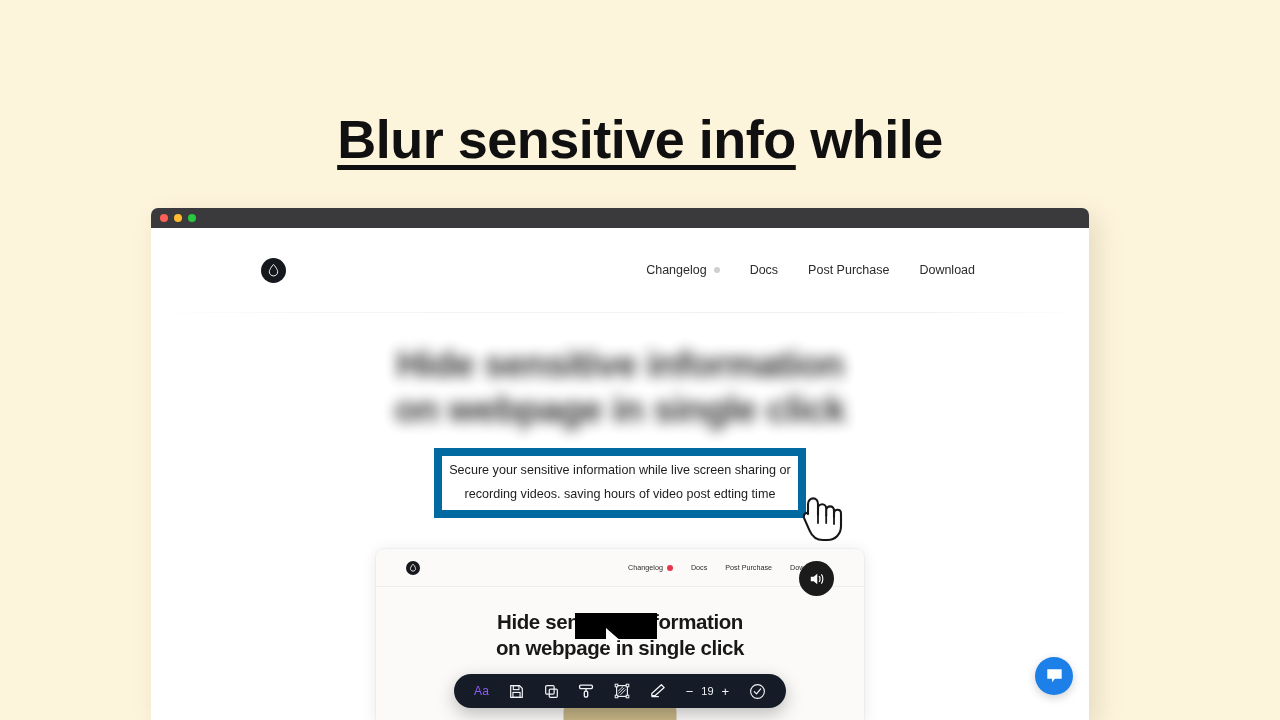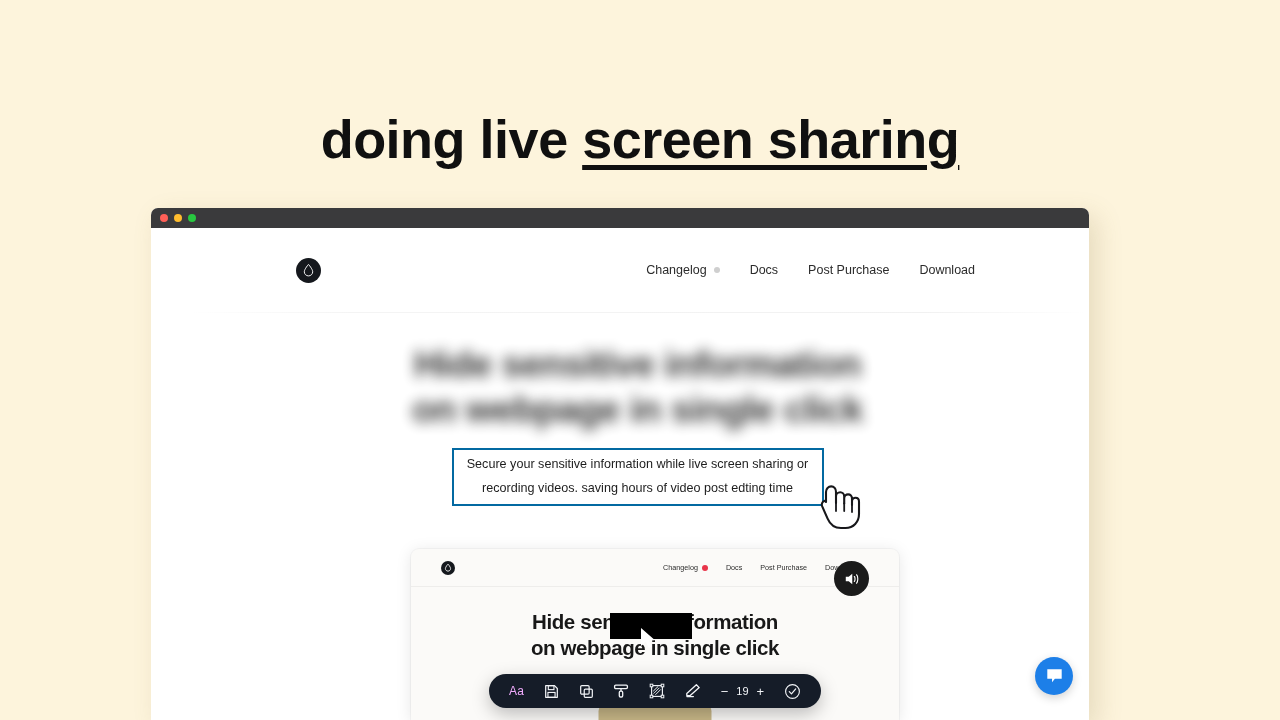--- a/index.html
+++ b/index.html
@@ -61,21 +61,20 @@
   .dot { width: 8px; height: 8px; border-radius: 50%; }
   .dot.red    { background: #ff5f57; }
   .dot.yellow { background: #febc2e; }
   .dot.green  { background: #28c840; }
 
   .browser-body {
     position: relative;
     height: 492px;
     background: #ffffff;
     overflow: hidden;
-    margin-left: 35px;
   }
 
   
   .site-nav {
     height: 84px;
     display: flex;
     align-items: center;
     padding: 0 114px 0 110px;
     background: #ffffff;
     position: relative;
@@ -128,21 +127,21 @@
     margin-top: 6px;
   }
 
   
   .hero-sub-wrap {
     margin: 16px auto 0;
     width: 372px;
     position: relative;
   }
   .hero-sub {
-    border: 2px solid #0369a1;
+    border: 8px solid #0369a1;
     background: #ffffff;
     font-size: 12.6px;
     line-height: 24px;
     color: #1d1d1d;
     padding: 2px 4px 4px;
     text-align: center;
     white-space: pre-line;
   }
 
   
@@ -260,21 +259,21 @@
     align-items: center;
     justify-content: space-between;
     padding: 0 20px;
     z-index: 10;
     box-shadow: 0 6px 18px rgba(0,0,0,0.25);
   }
   .tb-item {
     display: flex;
     align-items: center;
     justify-content: center;
-    color: #f0abfc;
+    color: #8b5cf6;
     height: 34px;
   }
   .tb-text { font-size: 12px; font-weight: 500; letter-spacing: 0.2px; }
   .tb-stepper {
     display: flex; align-items: center; gap: 8px;
     color: #f2f4f7; font-size: 11px;
   }
   .tb-sign { font-size: 13px; line-height: 1; }
 
   
@@ -287,20 +286,21 @@
     background: #1d7fe8;
     display: flex; align-items: center; justify-content: center;
     box-shadow: 0 3px 10px rgba(0,0,0,0.18);
     z-index: 30;
   }
 </style>
 </head>
 <body>
 
 <div class="headline">
+  <span class="hl-line"><span class="u">Blur sensitive info</span><span> while</span></span>
   <span class="hl-line"><span>doing live </span><span class="u">screen sharing</span></span>
 </div>
 
 <div class="browser">
 
   <div class="titlebar">
     <span class="dot red"></span>
     <span class="dot yellow"></span>
     <span class="dot green"></span>
   </div>

